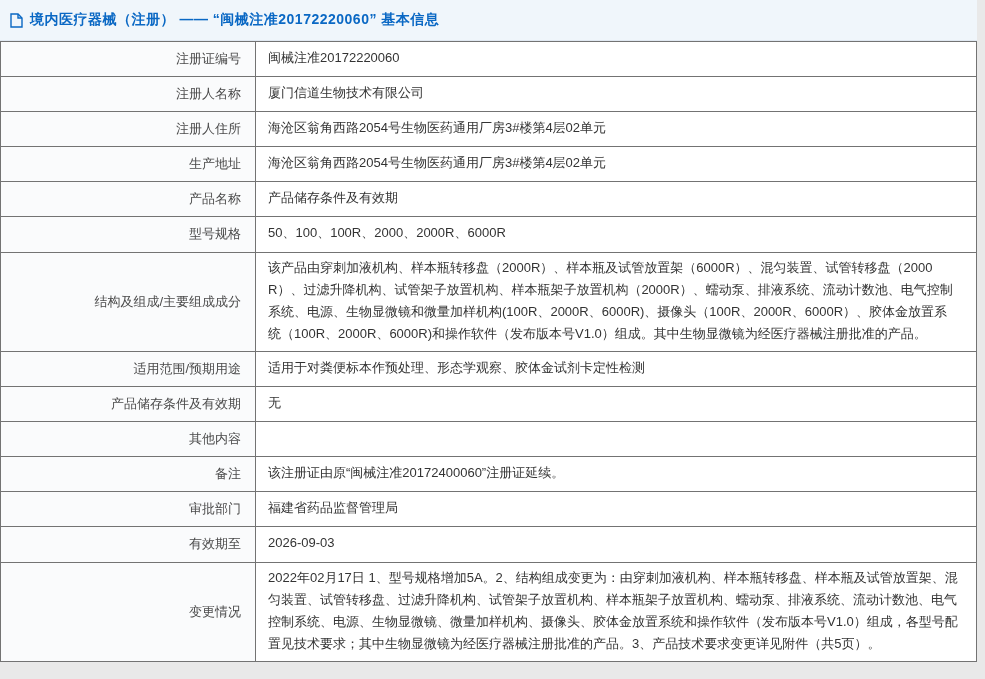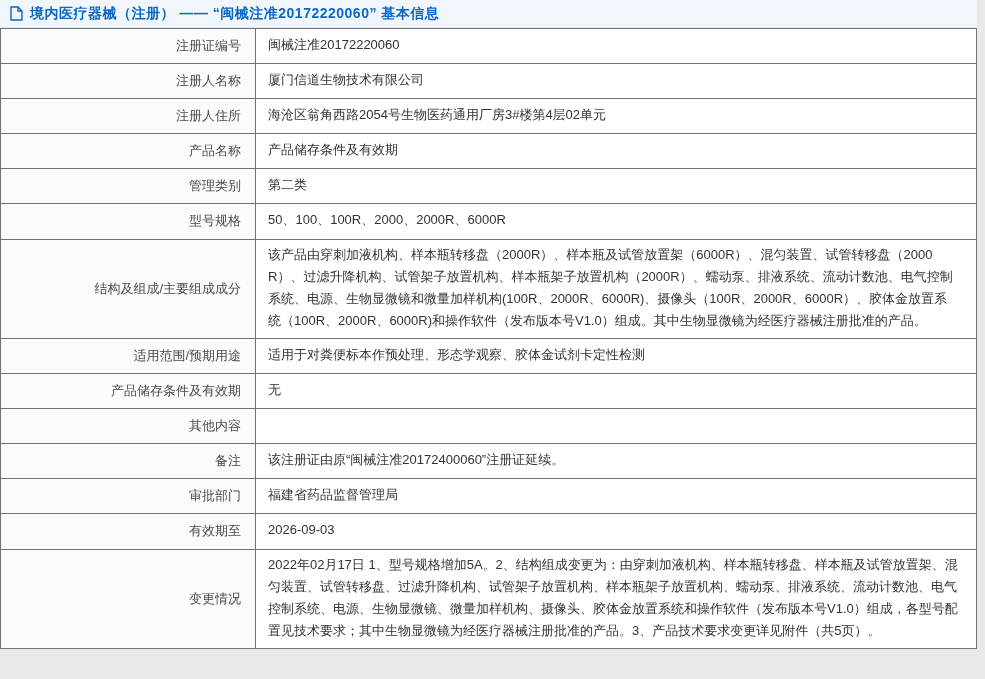--- a/index.html
+++ b/index.html
@@ -7,21 +7,21 @@
     width: 985px; height: 679px;
     background: #e9e9e9;
     font-family: "Liberation Sans", "DejaVu Sans", sans-serif;
     overflow: hidden;
   }
   .container {
     width: 977px;
     background: #fff;
   }
   .page-header {
-    height: 28px;
+    height: 41px;
     background: #f0f6fb;
     border-bottom: 1px solid #e0e8f1;
     display: flex;
     align-items: center;
     padding: 0 10px;
   }
   .doc-icon {
     width: 13px; height: 15px;
     margin-right: 7px;
     display: inline-block;
@@ -83,26 +83,26 @@
       </tr>
       <tr class="single">
         <td class="label-cell">注册人名称</td>
         <td class="value-cell">厦门信道生物技术有限公司</td>
       </tr>
       <tr class="single">
         <td class="label-cell">注册人住所</td>
         <td class="value-cell">海沧区翁角西路2054号生物医药通用厂房3#楼第4层02单元</td>
       </tr>
       <tr class="single">
+        <td class="label-cell">生产地址</td>
+        <td class="value-cell">海沧区翁角西路2054号生物医药通用厂房3#楼第4层02单元</td>
+      </tr>
+      <tr class="single">
         <td class="label-cell">产品名称</td>
         <td class="value-cell">产品储存条件及有效期</td>
-      </tr>
-      <tr class="single">
-        <td class="label-cell">管理类别</td>
-        <td class="value-cell">第二类</td>
       </tr>
       <tr class="single">
         <td class="label-cell">型号规格</td>
         <td class="value-cell">50、100、100R、2000、2000R、6000R</td>
       </tr>
       <tr>
         <td class="label-cell">结构及组成/主要组成成分</td>
         <td class="value-cell">该产品由穿刺加液机构、样本瓶转移盘（2000R）、样本瓶及试管放置架（6000R）、混匀装置、试管转移盘（2000R）、过滤升降机构、试管架子放置机构、样本瓶架子放置机构（2000R）、蠕动泵、排液系统、流动计数池、电气控制系统、电源、生物显微镜和微量加样机构(100R、2000R、6000R)、摄像头（100R、2000R、6000R）、胶体金放置系统（100R、2000R、6000R)和操作软件（发布版本号V1.0）组成。其中生物显微镜为经医疗器械注册批准的产品。</td>
       </tr>
       <tr class="single">

